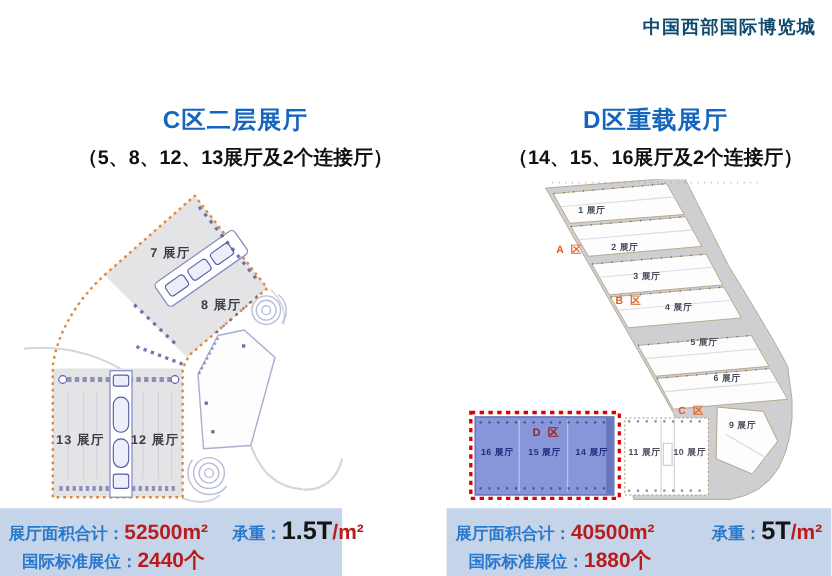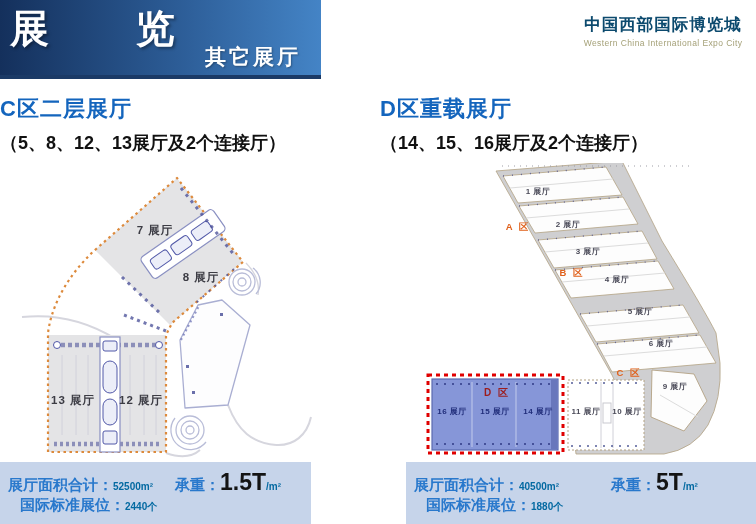--- a/index.html
+++ b/index.html
@@ -14,21 +14,21 @@
                 letter-spacing:38px;white-space:nowrap;text-shadow:2px 2px 3px rgba(0,0,0,.35);}
   .banner-sub{position:absolute;right:20px;bottom:4px;color:#ffffff;font-size:21px;font-weight:bold;
               letter-spacing:3px;text-shadow:1px 1px 2px rgba(0,0,0,.3);}
 
   
   .logo{position:absolute;right:8px;top:14px;width:170px;text-align:center;}
   .logo-zh{color:#0c4a6e;font-size:16.5px;font-weight:bold;letter-spacing:1px;white-space:nowrap;}
   .logo-en{color:#a5a178;font-size:8.5px;margin-top:2px;letter-spacing:0.4px;white-space:nowrap;}
 
   
-  .col-head{position:absolute;top:94px;}
+  .col-head{position:absolute;top:94px;text-align:center;margin-left:28px;}
   .col-head.left{left:0;width:372px;}
   .col-head.right{left:380px;width:376px;}
   .sec-title{color:#1465bd;font-size:22px;font-weight:bold;letter-spacing:1px;}
   .sec-sub{color:#111111;font-size:18px;font-weight:bold;margin-top:7px;letter-spacing:0px;white-space:nowrap;}
 
   
   .map-svg{position:absolute;}
   .map-c{left:20px;top:165px;}
   .map-d{left:410px;top:163px;}
   svg text{font-family:"Liberation Sans","DejaVu Sans",sans-serif;}
@@ -39,38 +39,33 @@
   .zoned{fill:#9c1c1c;font-weight:bold;font-size:10px;letter-spacing:2px;}
 
   
   .stats{position:absolute;top:462px;height:62px;background:#c6d4ea;color:#111;}
   .stats.left{left:0;width:311px;}
   .stats.right{left:406px;width:350px;}
   .stat-line{position:absolute;left:8px;white-space:nowrap;display:flex;align-items:baseline;}
   .stat-line.l1{top:7px;}
   .stat-line.l2{top:34px;margin-left:12px;}
   .lbl{color:#2878cc;font-size:15px;font-weight:bold;}
-  .val{color:#0369a1;font-size:10px;font-weight:bold;}
+  .val{color:#b91c1c;font-size:19px;font-weight:bold;}
   .val-big{color:#141414;font-size:23px;font-weight:bold;}
   .gap-s{display:inline-block;width:22px;}
   .gap-l{display:inline-block;width:52px;}
 </style>
 </head>
 <body>
 
 <div class="slide">
 
-  <div class="banner">
-    <div class="banner-title">展  览</div>
-    <div class="banner-sub">其它展厅</div>
-  </div>
 
   <div class="logo">
     <div class="logo-zh">中国西部国际博览城</div>
-    <div class="logo-en">Western China International  Expo City</div>
   </div>
 
   <div class="col-head left">
     <div class="sec-title">C区二层展厅</div>
     <div class="sec-sub">（5、8、12、13展厅及2个连接厅）</div>
   </div>
 
   <div class="col-head right">
     <div class="sec-title">D区重载展厅</div>
     <div class="sec-sub">（14、15、16展厅及2个连接厅）</div>

